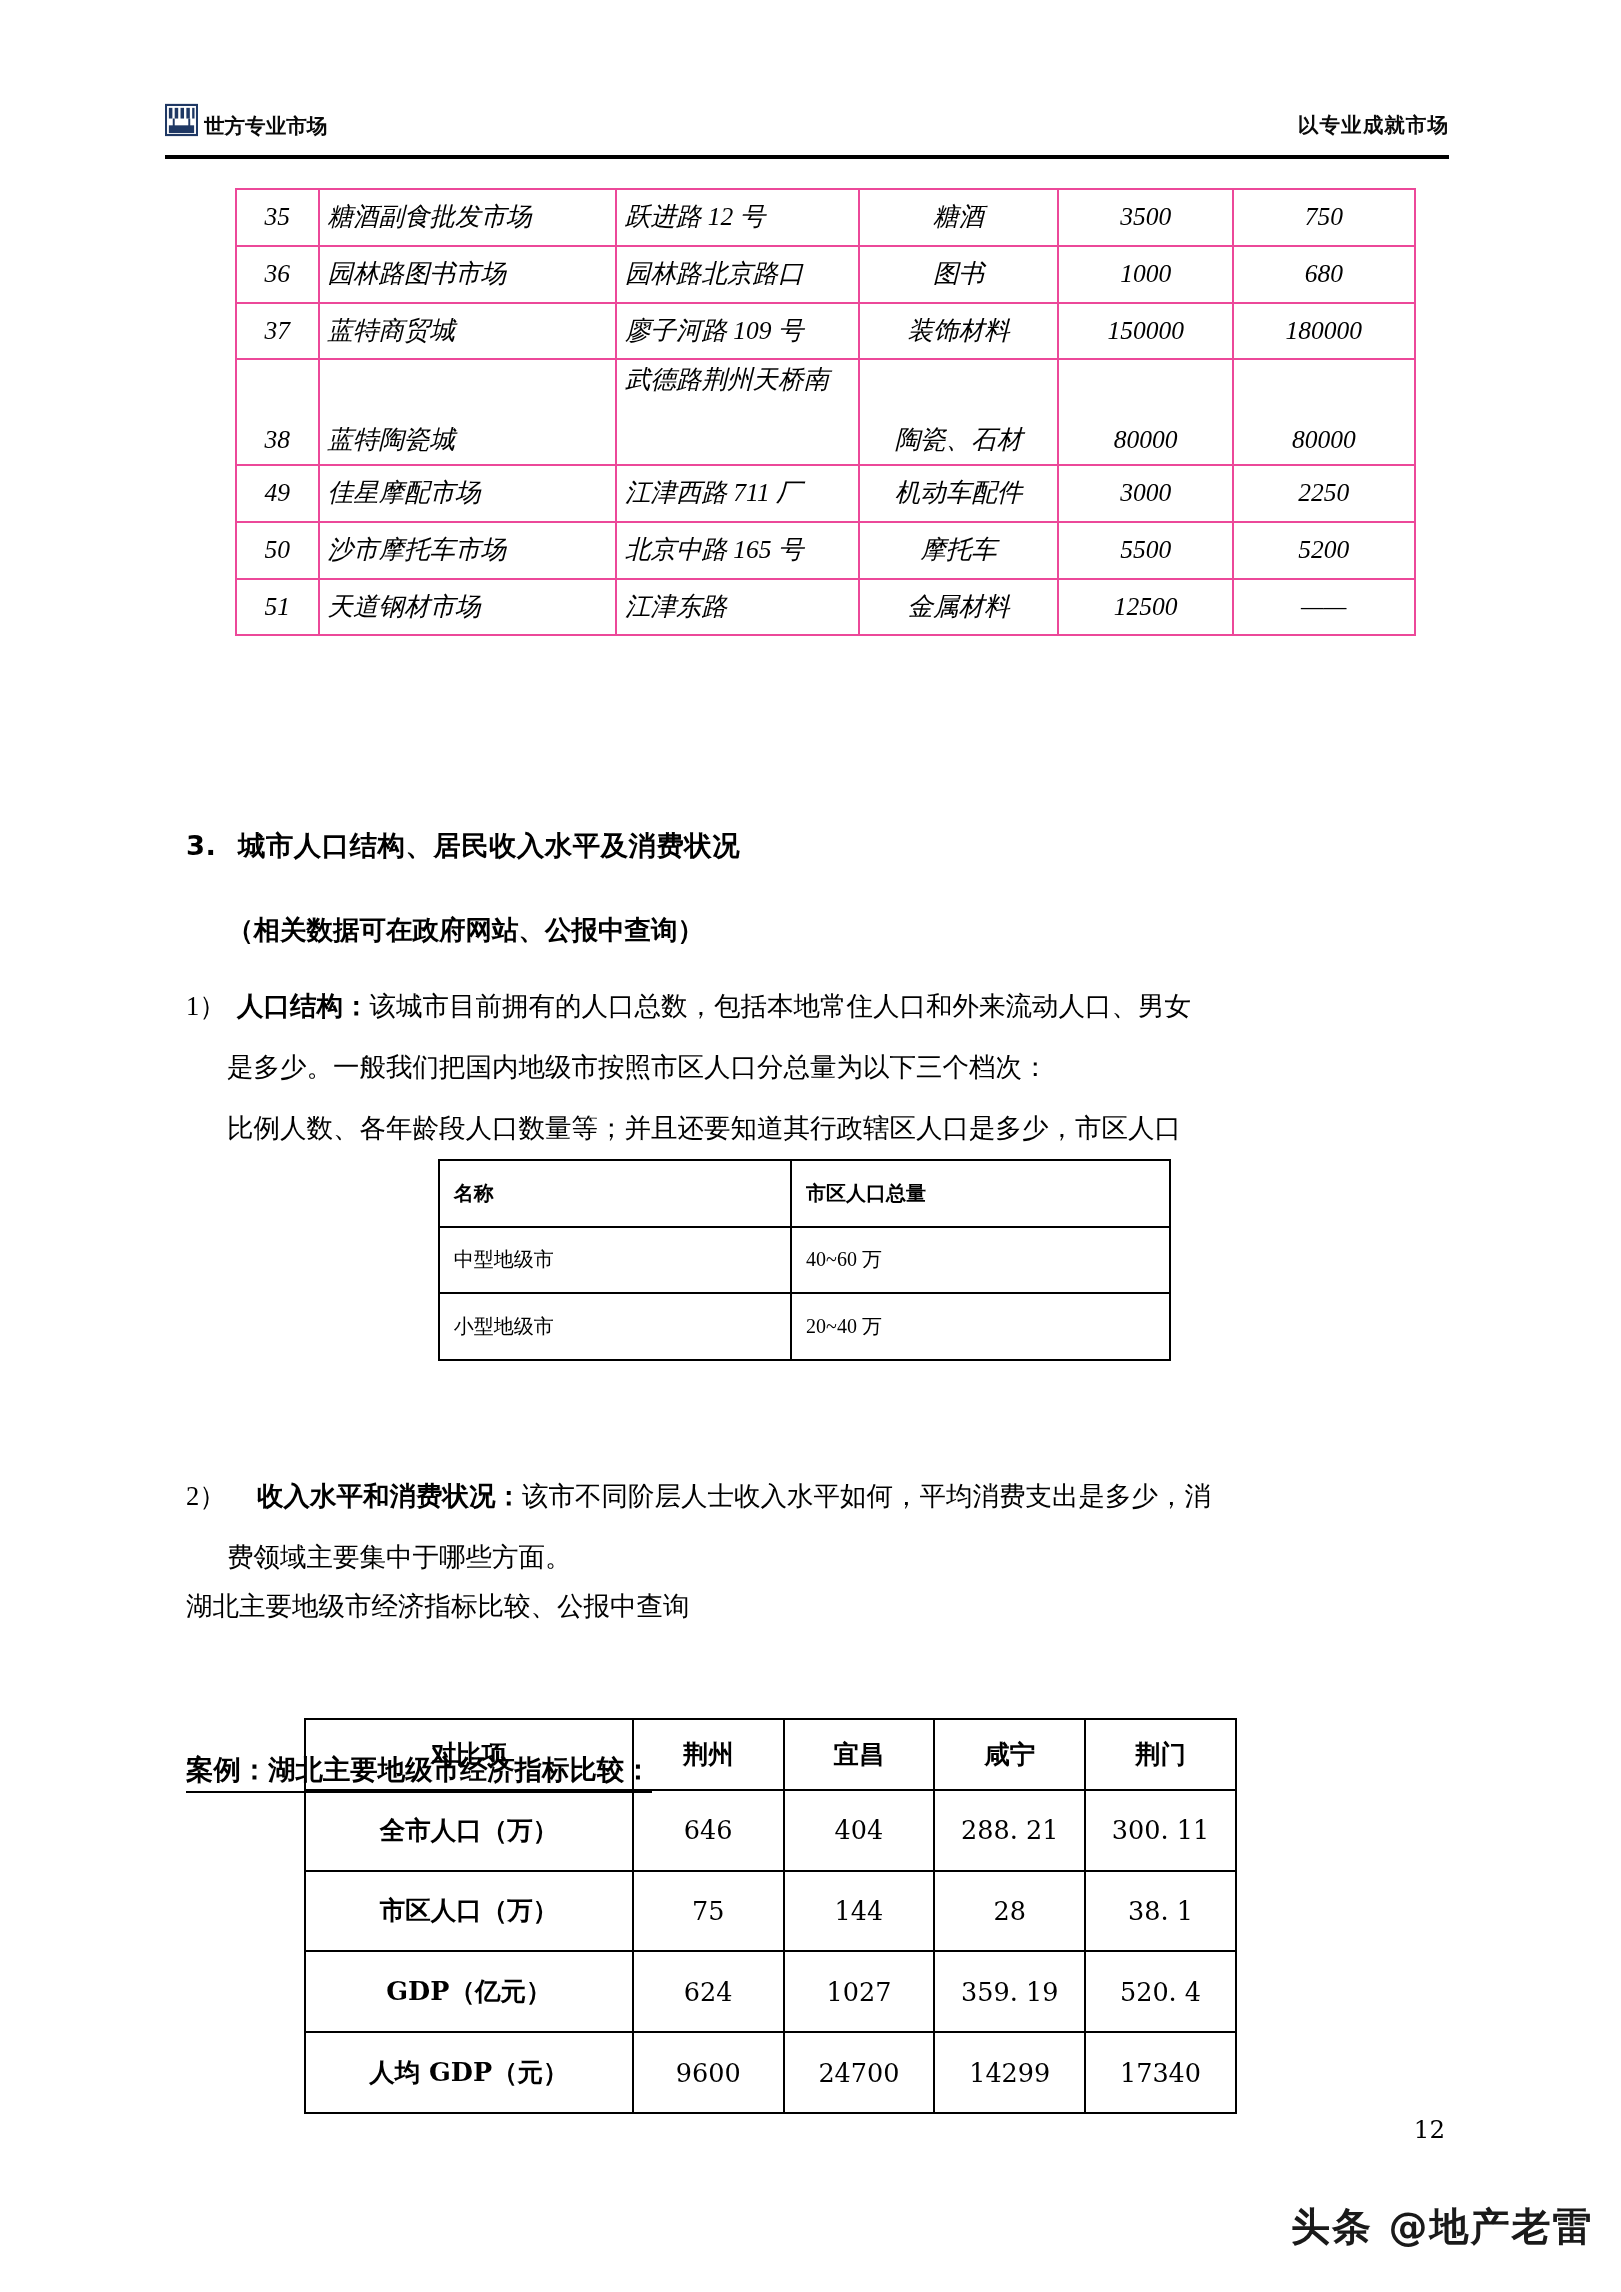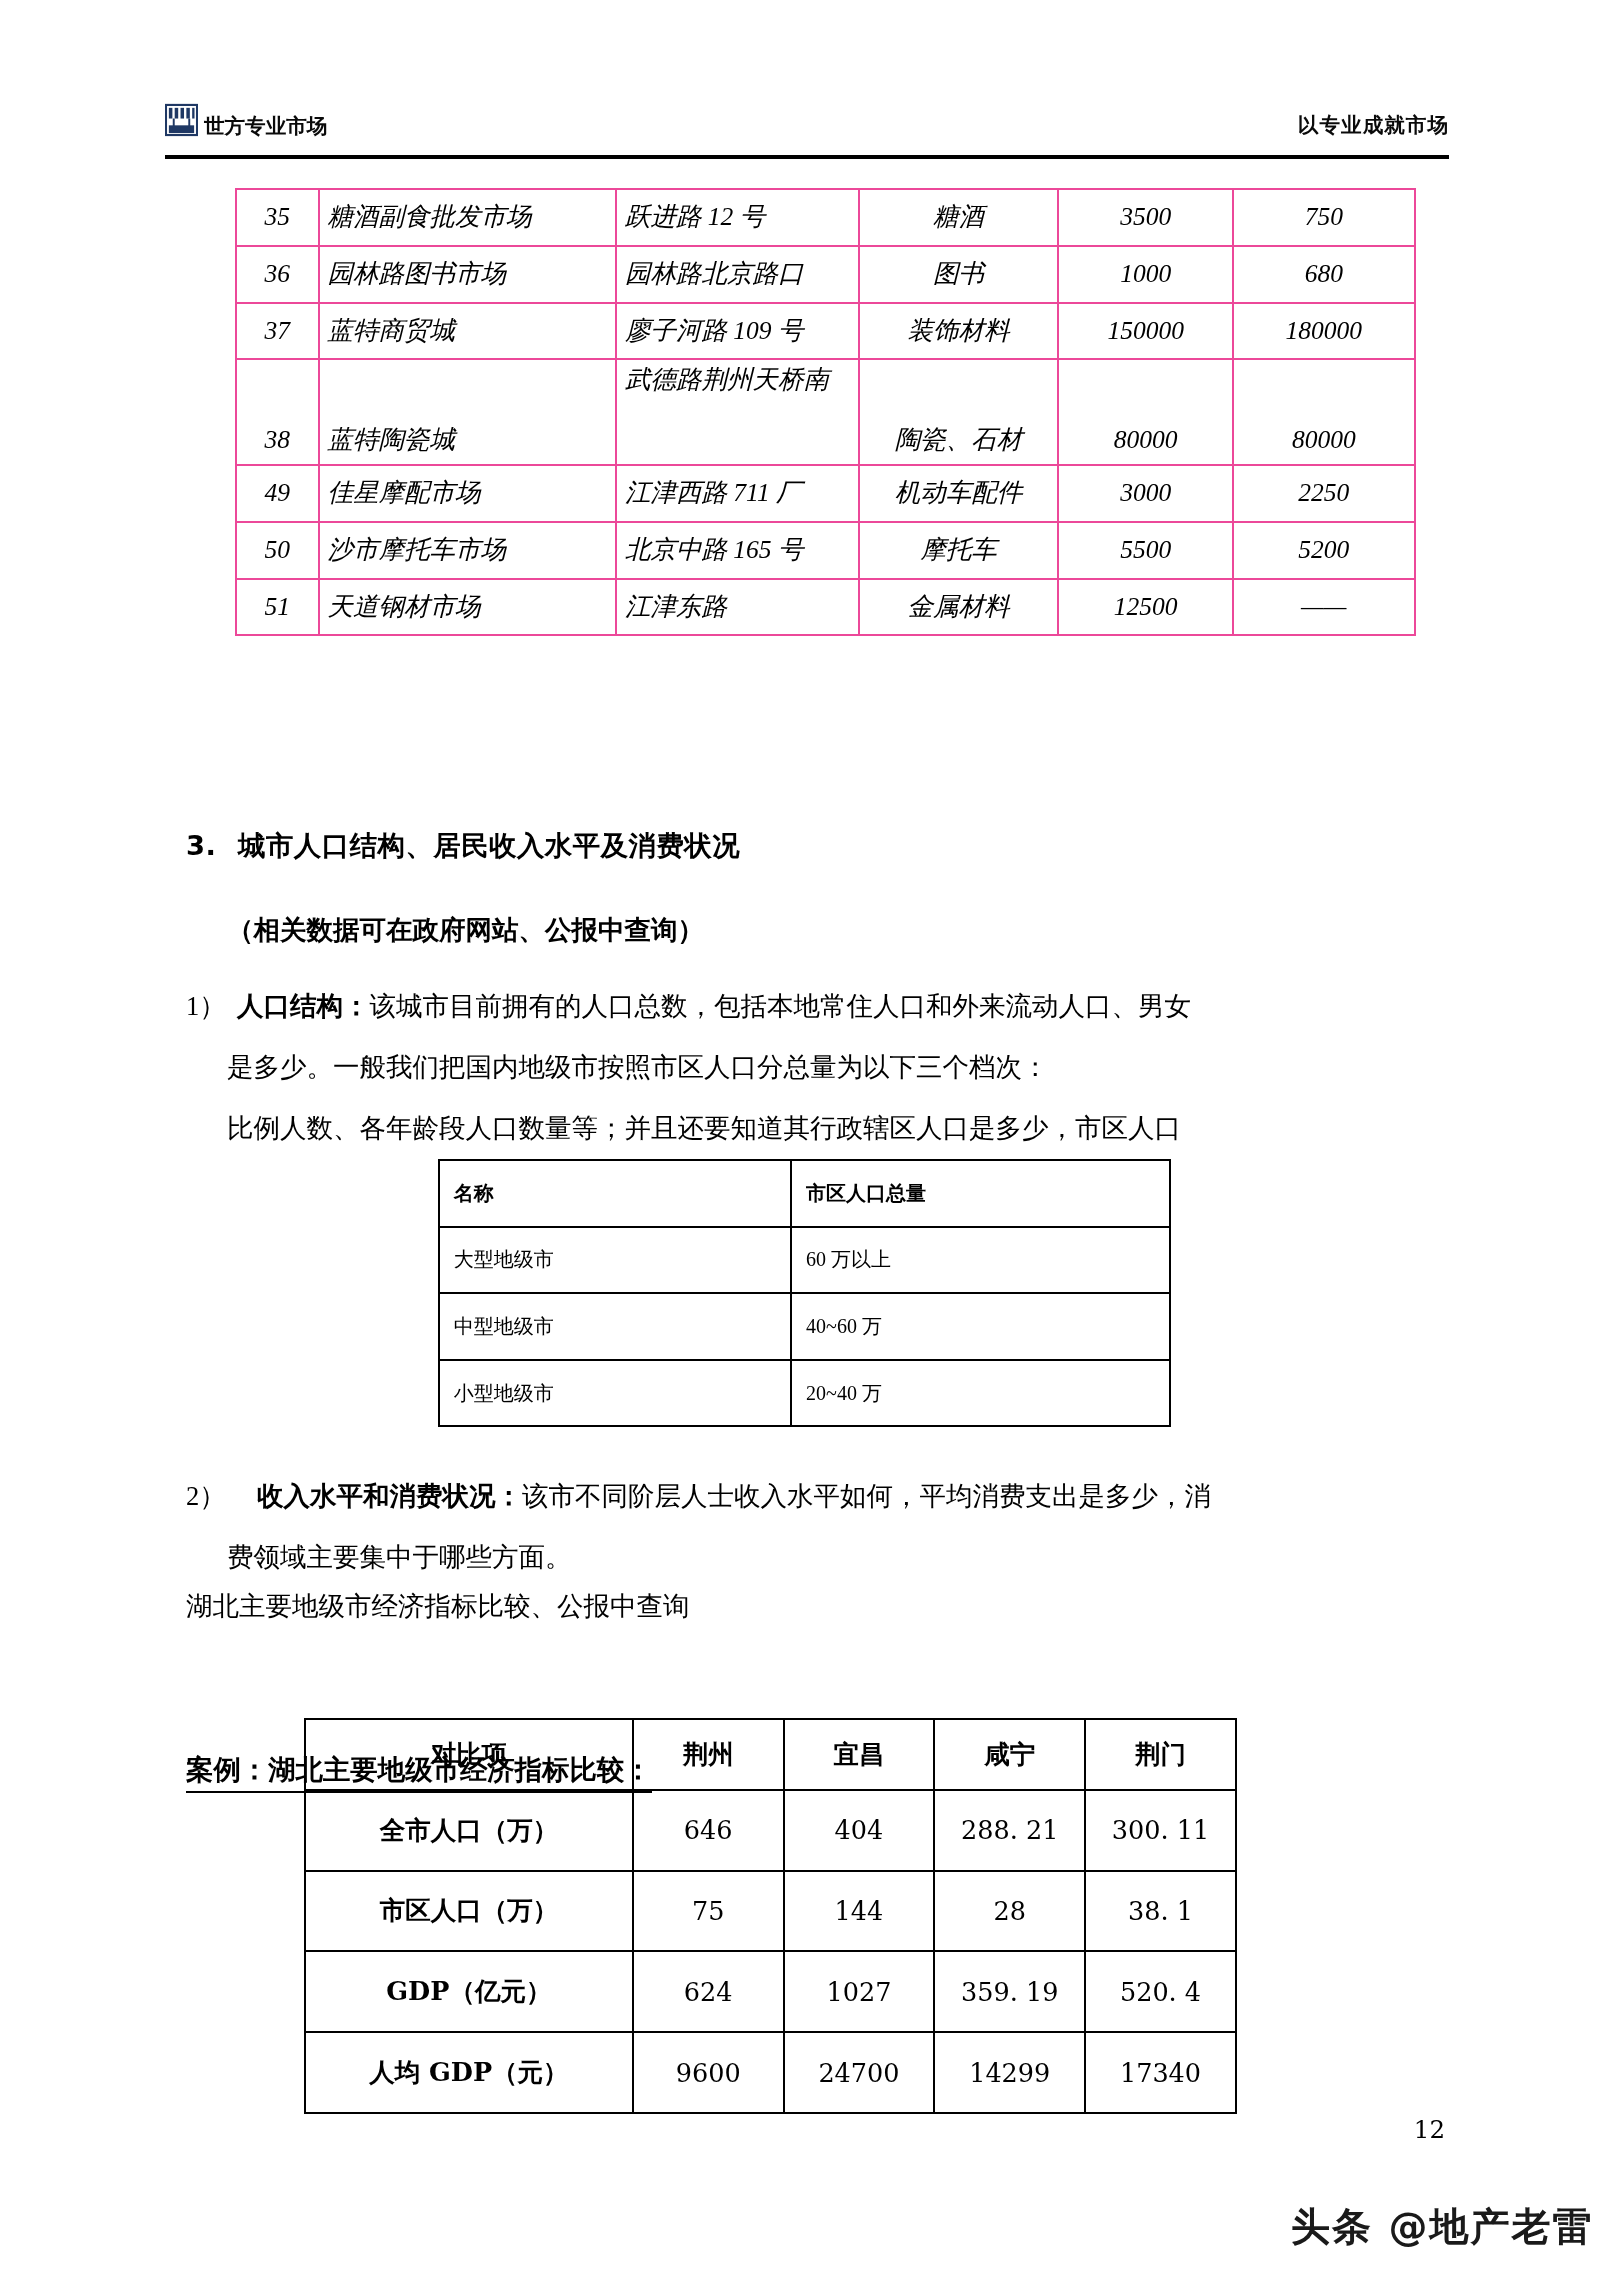--- a/index.html
+++ b/index.html
@@ -344,24 +344,20 @@
     <div class="para-line"><span class="indent"></span><span>比例人数、各年龄段人口数量等；并且还要知道其行政辖区人口是多少，市区人口</span></div>
   </div>
 
   <table class="tiers-table">
     <tbody>
       <tr>
         <td class="t-name th">名称</td>
         <td class="t-val th">市区人口总量</td>
       </tr>
       <tr>
-        <td class="t-name">大型地级市</td>
-        <td class="t-val">60 万以上</td>
-      </tr>
-      <tr>
         <td class="t-name">中型地级市</td>
         <td class="t-val">40~60 万</td>
       </tr>
       <tr>
         <td class="t-name">小型地级市</td>
         <td class="t-val">20~40 万</td>
       </tr>
     </tbody>
   </table>
 

